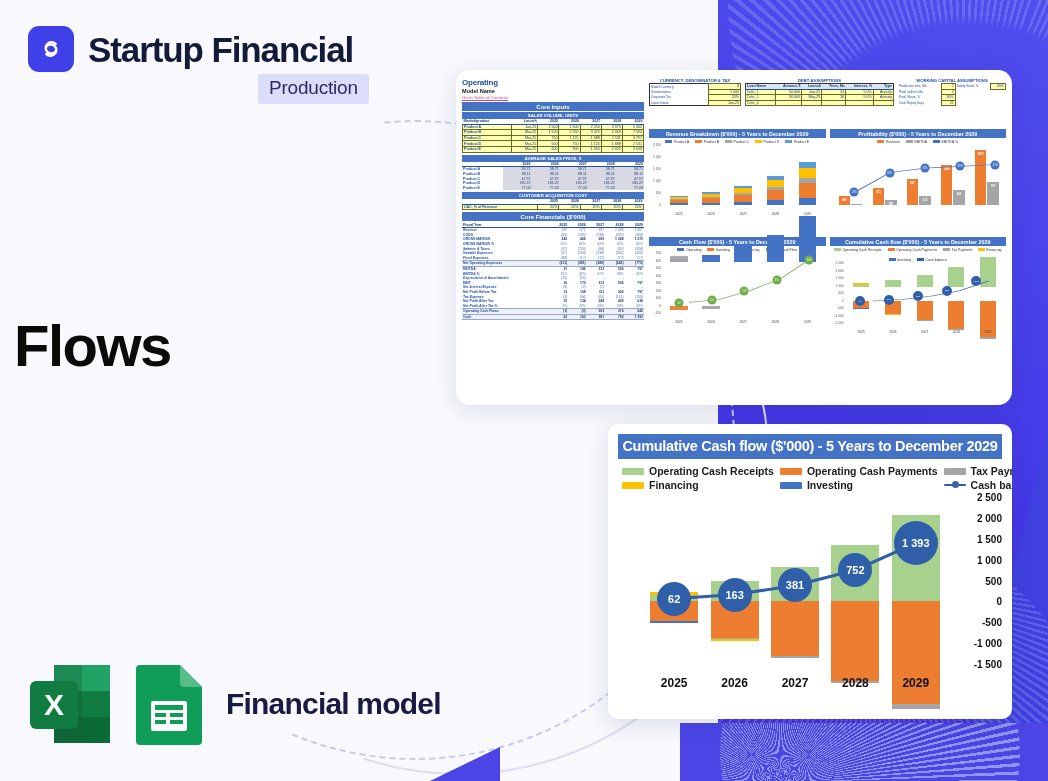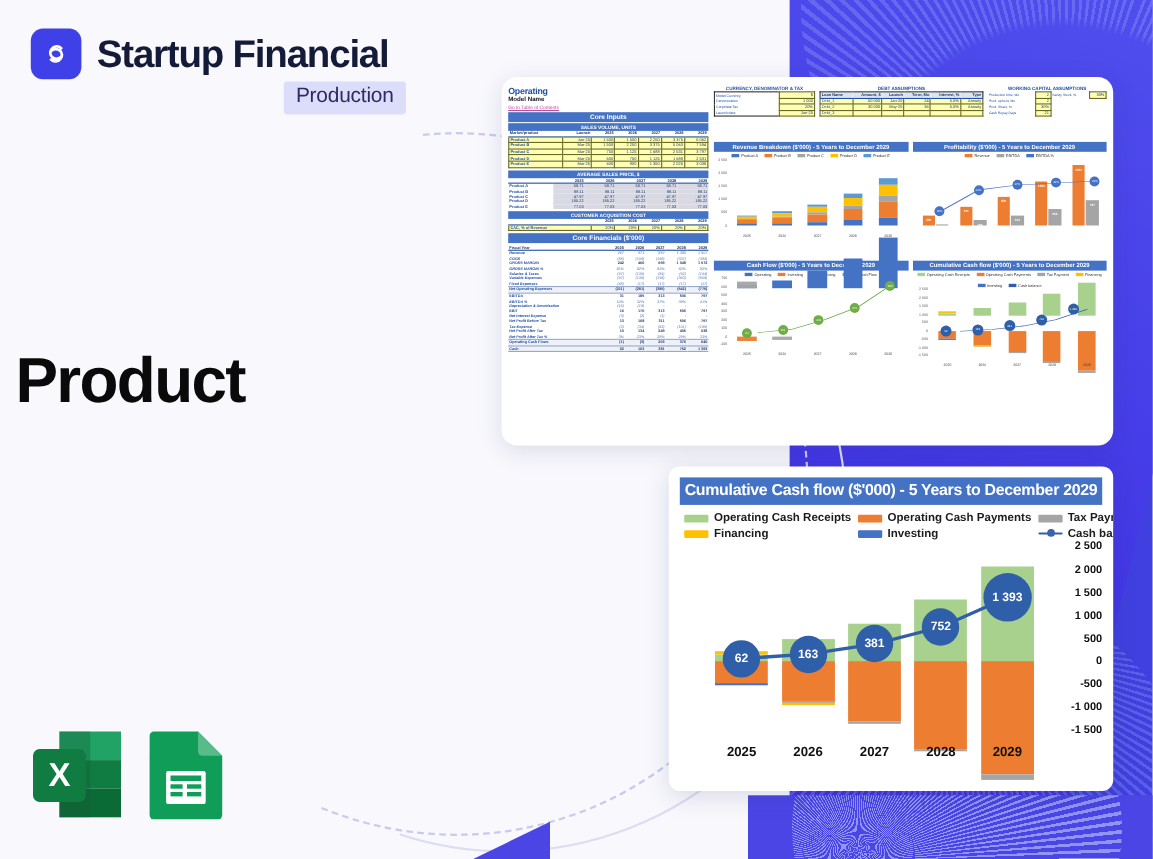--- a/index.html
+++ b/index.html
@@ -187,21 +187,21 @@
     <div class="brand-mark">
       <svg width="30" height="30" viewBox="0 0 32 32">
         <path d="M21 10.5a6.2 6.2 0 0 0-9.4.8c-2 2.6-1.6 6.2.9 8.1a6.2 6.2 0 0 0 8.6-1M11 21.5a6.2 6.2 0 0 0 9.4-.8c2-2.6 1.6-6.2-.9-8.1a6.2 6.2 0 0 0-8.6 1" fill="none" stroke="#ffffff" stroke-width="2.6" stroke-linecap="round"></path>
       </svg>
     </div>
     <div class="brand-text">Startup Financial</div>
   </div>
   <div class="brand-sub">Production</div>
 
   <div class="page-title">
-    <div>Product</div>
+    <div>Flows</div>
   </div>
 
   <div class="footer-row">
     <div class="xl-icon">
       <svg viewBox="0 0 84 82" width="84" height="82">
         <rect x="26" y="2" width="56" height="26" fill="#21a366"></rect>
         <rect x="26" y="28" width="56" height="26" fill="#107c41"></rect>
         <rect x="26" y="54" width="56" height="26" fill="#0b6b37"></rect>
         <rect x="26" y="2" width="28" height="78" fill="#185c37" opacity=".35"></rect>
         <rect x="2" y="18" width="48" height="48" rx="6" fill="#107c41"></rect>
@@ -213,20 +213,21 @@
         <path d="M6 2h40l22 22v54a4 4 0 0 1-4 4H6a4 4 0 0 1-4-4V6a4 4 0 0 1 4-4z" fill="#0f9d58"></path>
         <path d="M46 2l22 22H50a4 4 0 0 1-4-4V2z" fill="#57bb8a"></path>
         <rect x="17" y="38" width="36" height="30" rx="2" fill="#fff"></rect>
         <rect x="21" y="42" width="28" height="5" fill="#0f9d58"></rect>
         <rect x="21" y="50" width="11" height="4" fill="#0f9d58"></rect>
         <rect x="36" y="50" width="13" height="4" fill="#0f9d58"></rect>
         <rect x="21" y="57" width="11" height="4" fill="#0f9d58"></rect>
         <rect x="36" y="57" width="13" height="4" fill="#0f9d58"></rect>
       </svg>
     </div>
+    <div class="footer-label">Financial model</div>
   </div>
 
   <div class="card-dash">
     <div class="dash-grid">
 
       <div class="dash-col-left">
         <div class="dash-title">Operating</div>
         <div class="dash-model">Model Name</div>
         <a class="dash-link">Go to Table of Contents</a>
 

